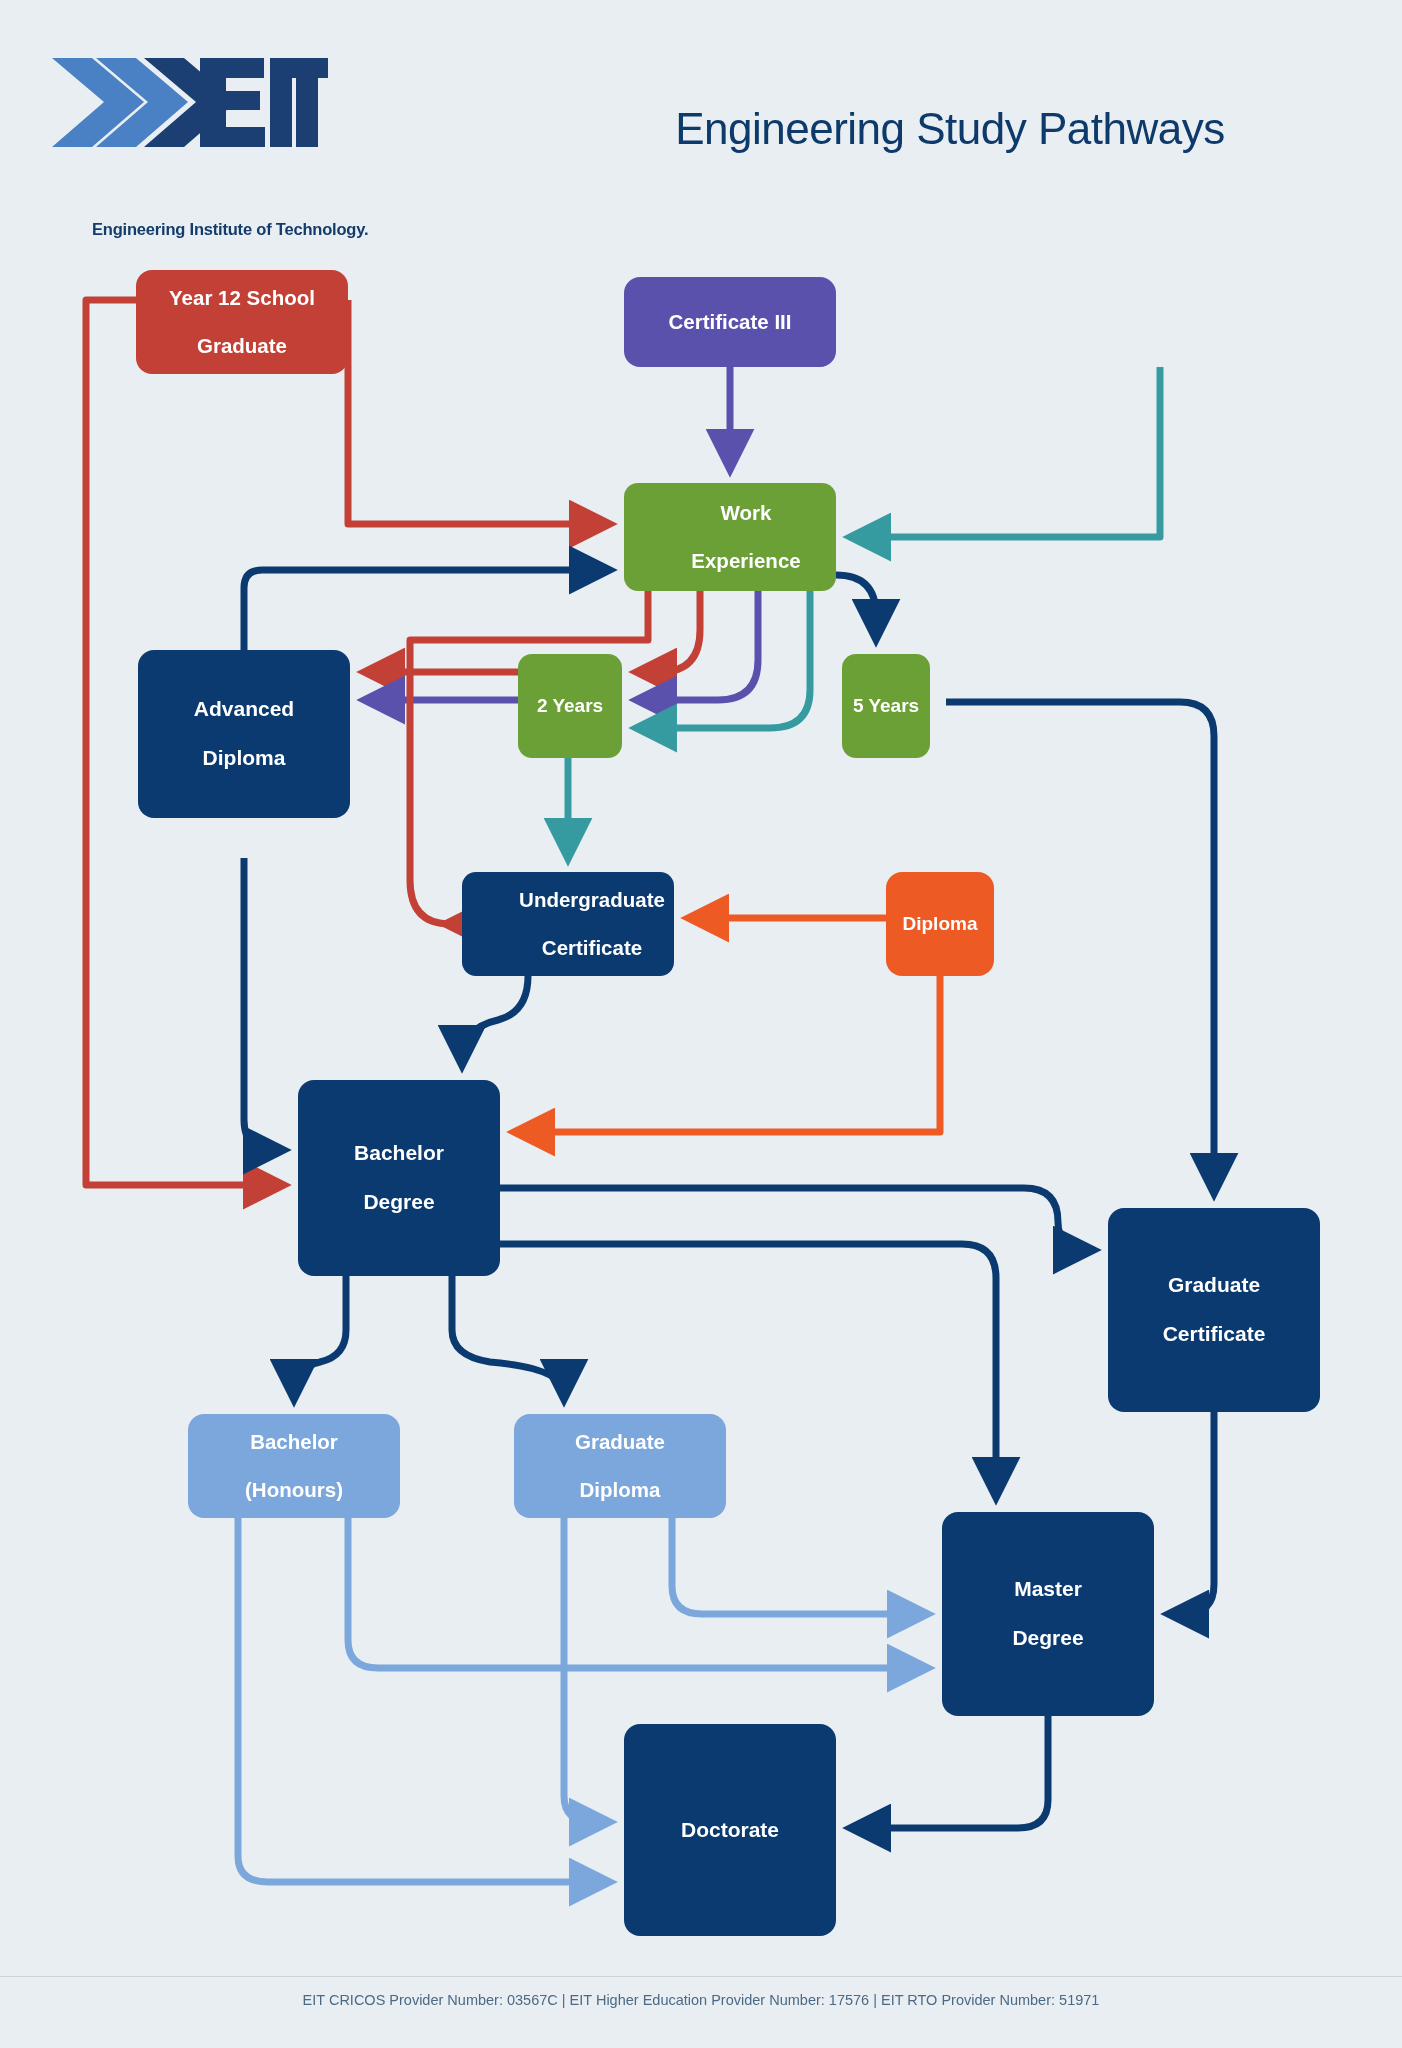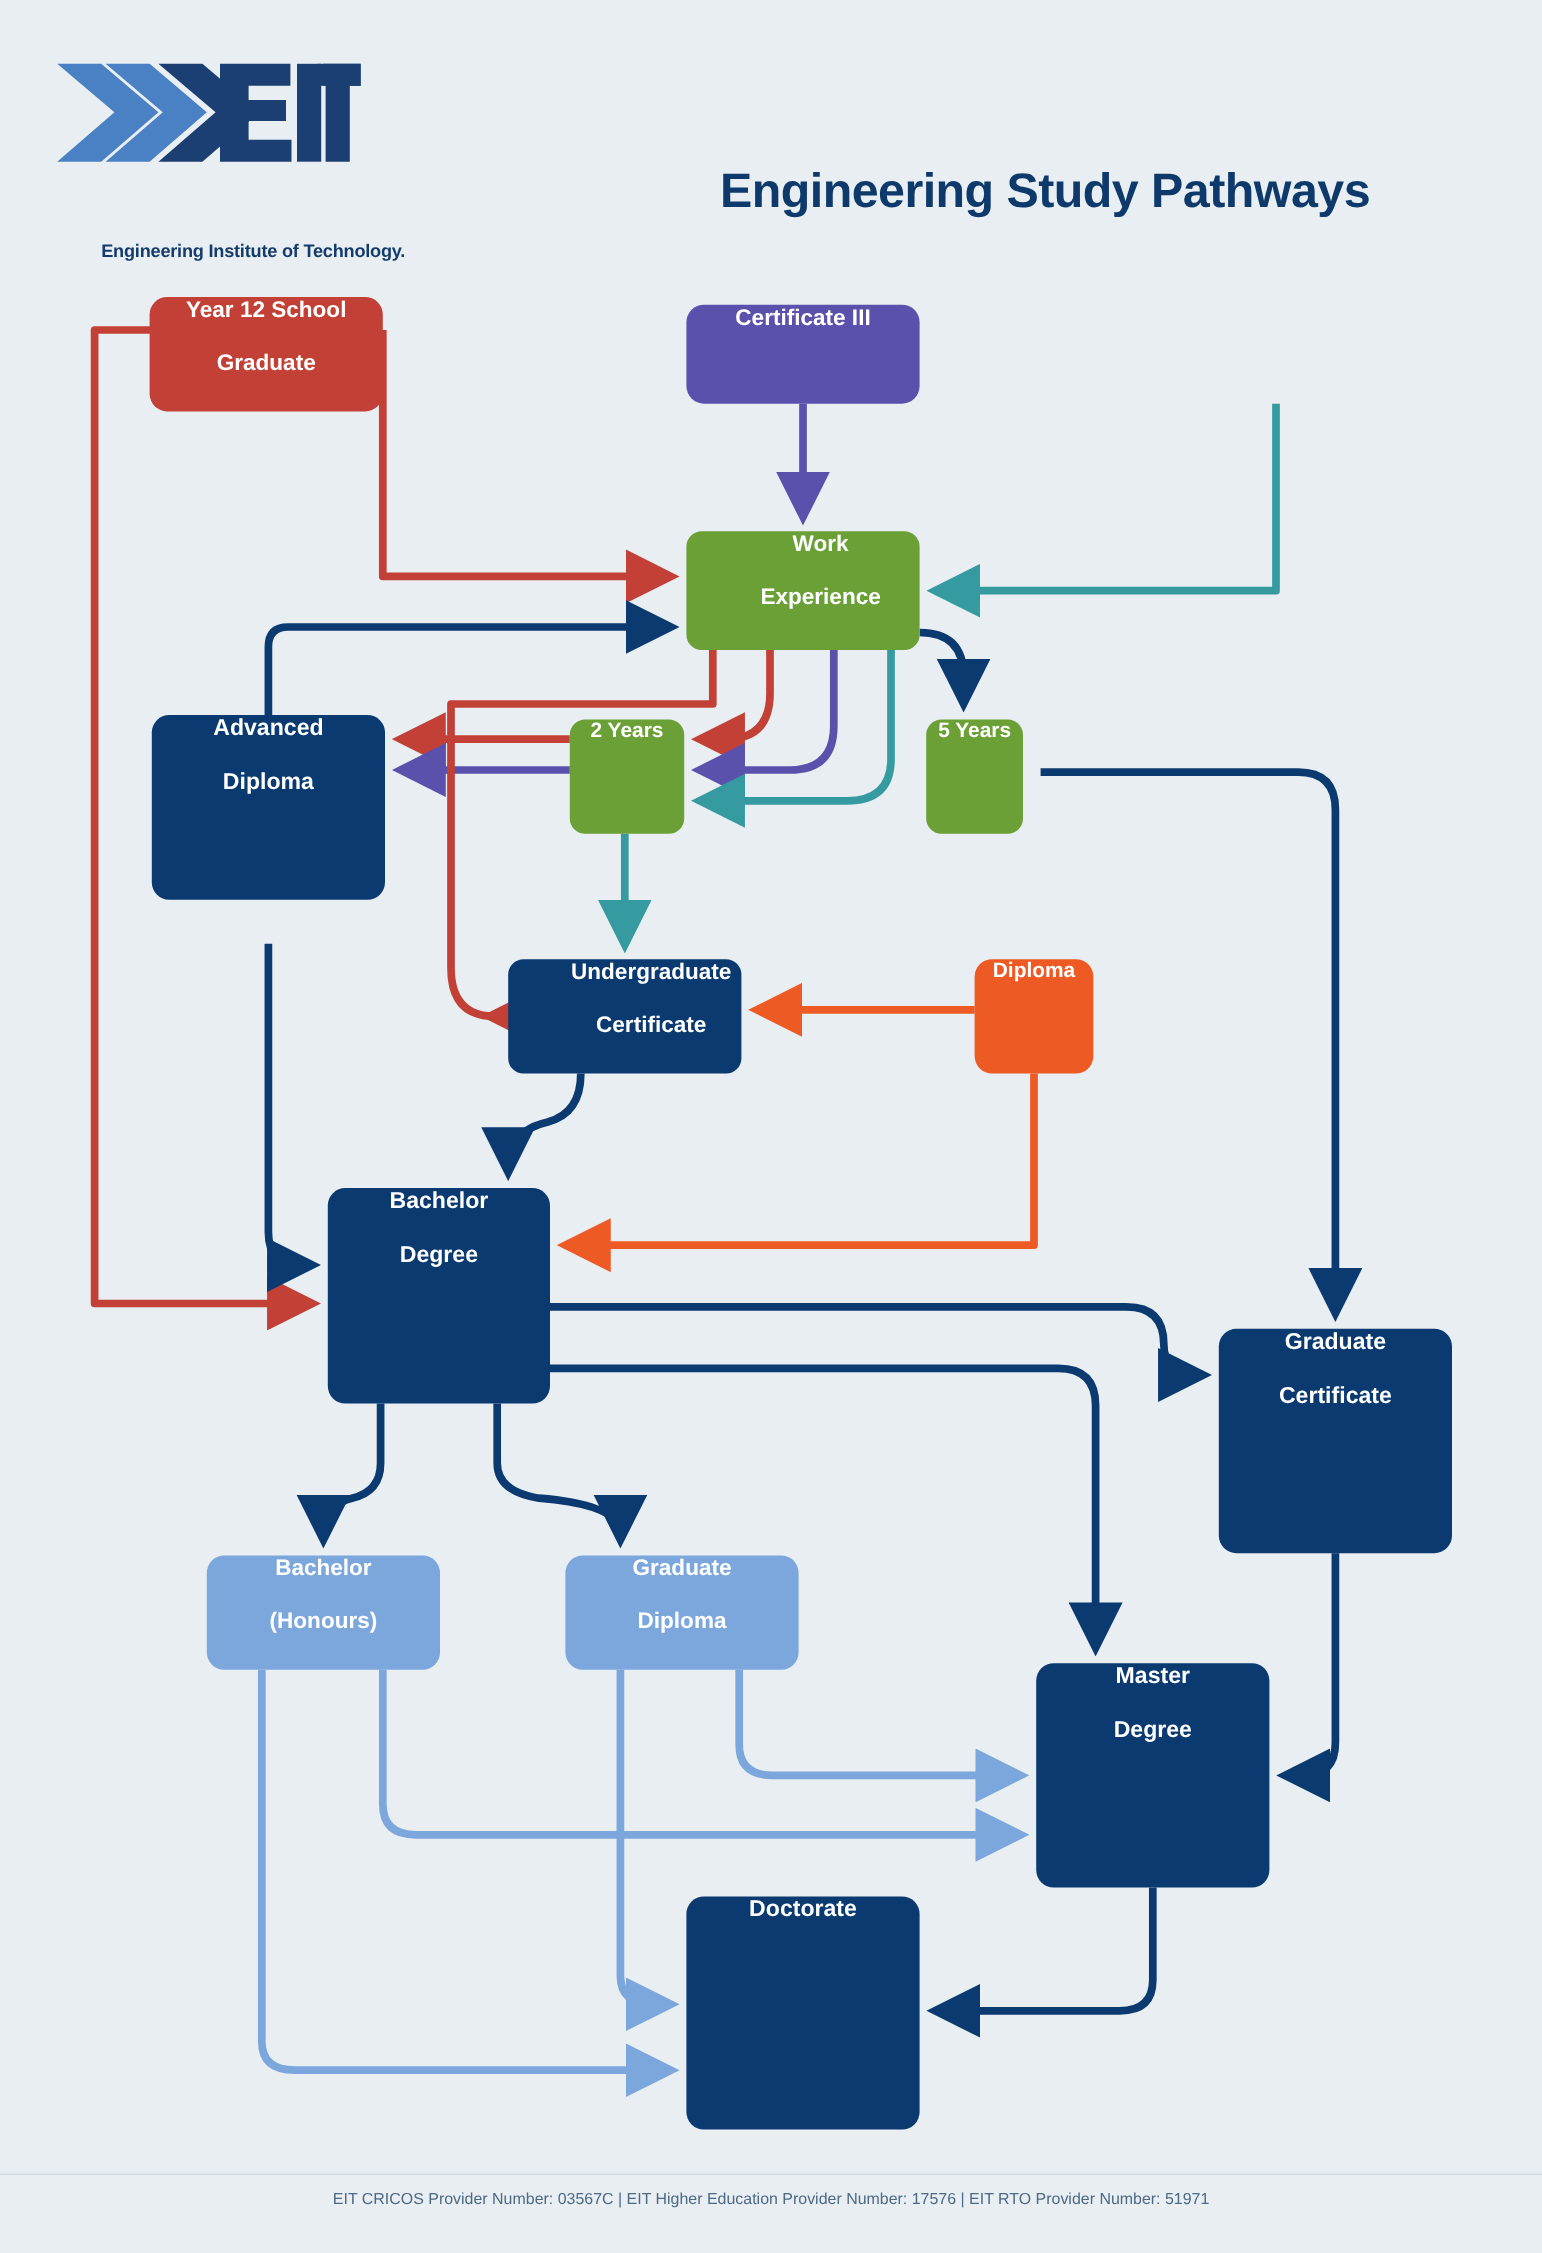--- a/index.html
+++ b/index.html
@@ -13,27 +13,27 @@
   #stage{position:relative;width:1402px;height:2048px;}
 
   
   .logo{position:absolute;left:48px;top:50px;width:280px;height:140px;}
   .logo-mark{position:absolute;left:0;top:0;width:280px;height:105px;}
   .logo-sub{position:absolute;left:44px;top:170px;font-size:16.5px;font-weight:700;
             color:#143c6b;letter-spacing:-0.2px;white-space:nowrap;}
 
   
   .title{position:absolute;left:540px;top:104px;width:820px;text-align:center;
-         font-size:44px;font-weight:700;color:#0d3a6b;letter-spacing:-0.5px;margin-top:45px;}
+         font-size:44px;font-weight:400;color:#0d3a6b;letter-spacing:-0.5px;}
 
   
   #edges{position:absolute;left:0;top:0;width:1402px;height:2048px;}
 
   
-  .node{position:absolute;display:flex;align-items:flex-start;justify-content:center;
+  .node{position:absolute;display:flex;align-items:center;justify-content:center;
         text-align:center;color:#ffffff;font-weight:700;line-height:1.16;
         box-sizing:border-box;z-index:5;}
   .node span{display:block;padding:0 6px;}
 
   .n-year12   {left:136px; top:270px;  width:212px;height:104px; background:#c34036; border-radius:16px; font-size:20.5px;}
   .n-cert3    {left:624px; top:277px;  width:212px;height:90px;  background:#5a51ad; border-radius:16px; font-size:20.5px;}
   .n-cert4    {left:1054px;top:277px;  width:212px;height:90px;  background:#359ba1; border-radius:16px; font-size:20.5px;}
   .n-work     {left:624px; top:483px;  width:212px;height:108px; background:#6ba037; border-radius:14px; font-size:20.5px;padding-left:32px;}
   .n-2y       {left:518px; top:654px;  width:104px;height:104px; background:#6ba037; border-radius:14px; font-size:19px;}
   .n-5y       {left:842px; top:654px;  width:88px;height:104px; background:#6ba037; border-radius:14px; font-size:19px;}

